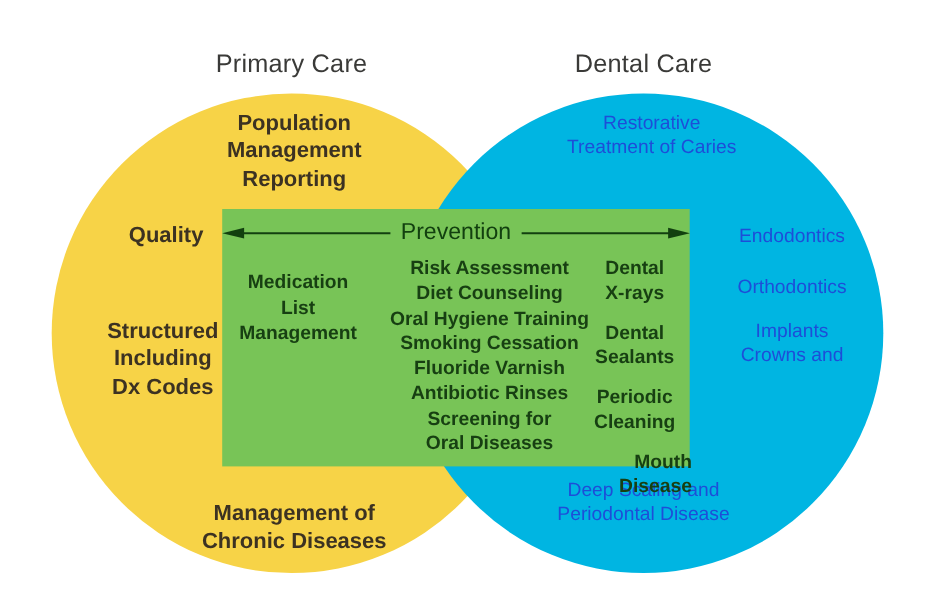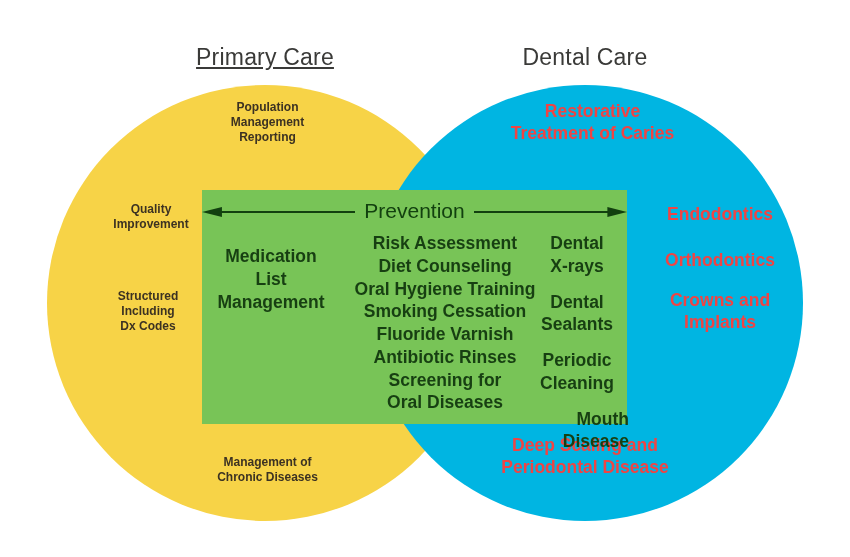--- a/index.html
+++ b/index.html
@@ -21,21 +21,21 @@
 
   
   .circle-title {
     position: absolute;
     text-align: center;
     font-size: 23px;
     color: #3a3a38;
     letter-spacing: 0.2px;
     white-space: nowrap;
   }
-  #title-primary { left: 145px; top: 44px; width: 240px; text-decoration: underline; }
+  #title-primary { left: 145px; top: 44px; width: 240px; }
   #title-dental  { left: 465px; top: 44px; width: 240px; }
 
   
   .venn-circle {
     position: absolute;
     width: 436px;
     height: 436px;
     border-radius: 50%;
     top: 85px;
   }
@@ -92,29 +92,29 @@
   .txt-block {
     position: absolute;
     text-align: center;
     line-height: 1.27;
     white-space: nowrap;
   }
   .txt-block .line { display: block; }
 
   
   .yellow-text {
-    font-size: 12px;
+    font-size: 20px;
     color: #3c3222;
     font-weight: bold;
   }
   
   .blue-text {
     font-size: 17.5px;
-    color: #ef4444;
-    font-weight: bold;
+    color: #1d4ed8;
+    font-weight: normal;
   }
   
   .green-text {
     font-size: 17.5px;
     color: #173f12;
     font-weight: bold;
     line-height: 1.3;
   }
   .green-group { margin-bottom: 13px; }
   .green-group:last-child { margin-bottom: 4px; text-align: right; }
@@ -166,21 +166,20 @@
   </div>
 
   <div id="t-population" class="txt-block yellow-text">
     <span class="line">Population</span>
     <span class="line">Management</span>
     <span class="line">Reporting</span>
   </div>
 
   <div id="t-quality" class="txt-block yellow-text">
     <span class="line">Quality</span>
-    <span class="line">Improvement</span>
   </div>
 
   <div id="t-structured" class="txt-block yellow-text">
     <span class="line">Structured</span>
     <span class="line">Including</span>
     <span class="line">Dx Codes</span>
   </div>
 
   <div id="t-chronic" class="txt-block yellow-text">
     <span class="line">Management of</span>
@@ -194,22 +193,22 @@
 
   <div id="t-endodontics" class="txt-block blue-text">
     <span class="line">Endodontics</span>
   </div>
 
   <div id="t-orthodontics" class="txt-block blue-text">
     <span class="line">Orthodontics</span>
   </div>
 
   <div id="t-crowns" class="txt-block blue-text">
+    <span class="line">Implants</span>
     <span class="line">Crowns and</span>
-    <span class="line">Implants</span>
   </div>
 
   <div id="t-deepscaling" class="txt-block blue-text">
     <span class="line">Deep Scaling and</span>
     <span class="line">Periodontal Disease</span>
   </div>
 
   <div id="t-medication" class="txt-block green-text">
     <span class="line">Medication</span>
     <span class="line">List</span>

